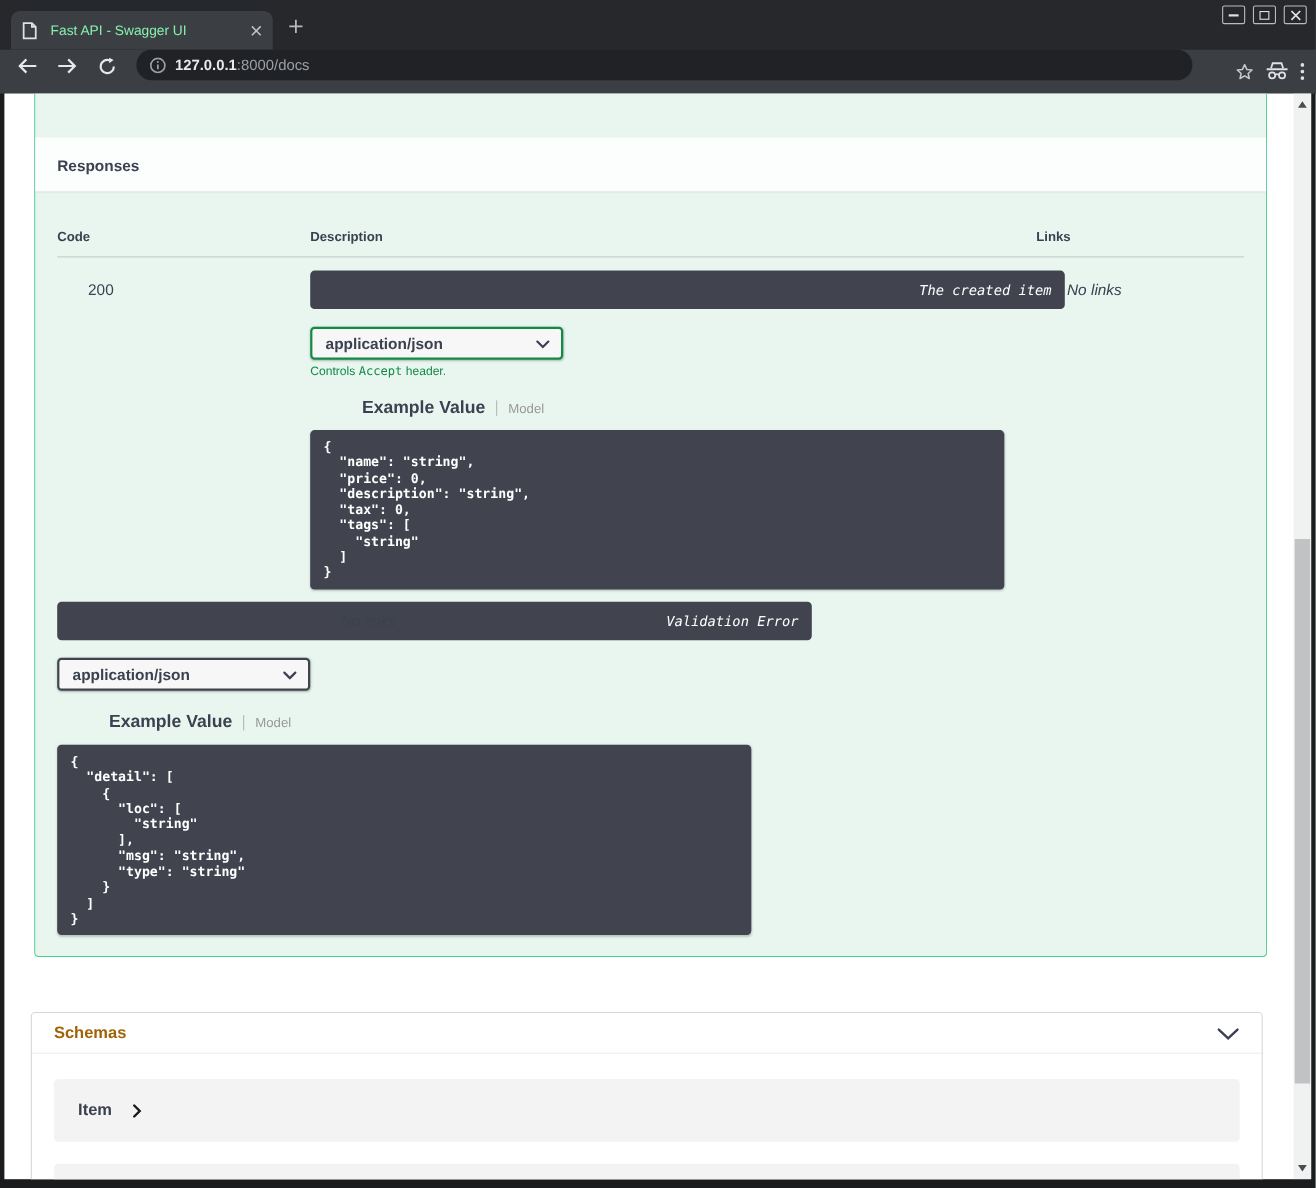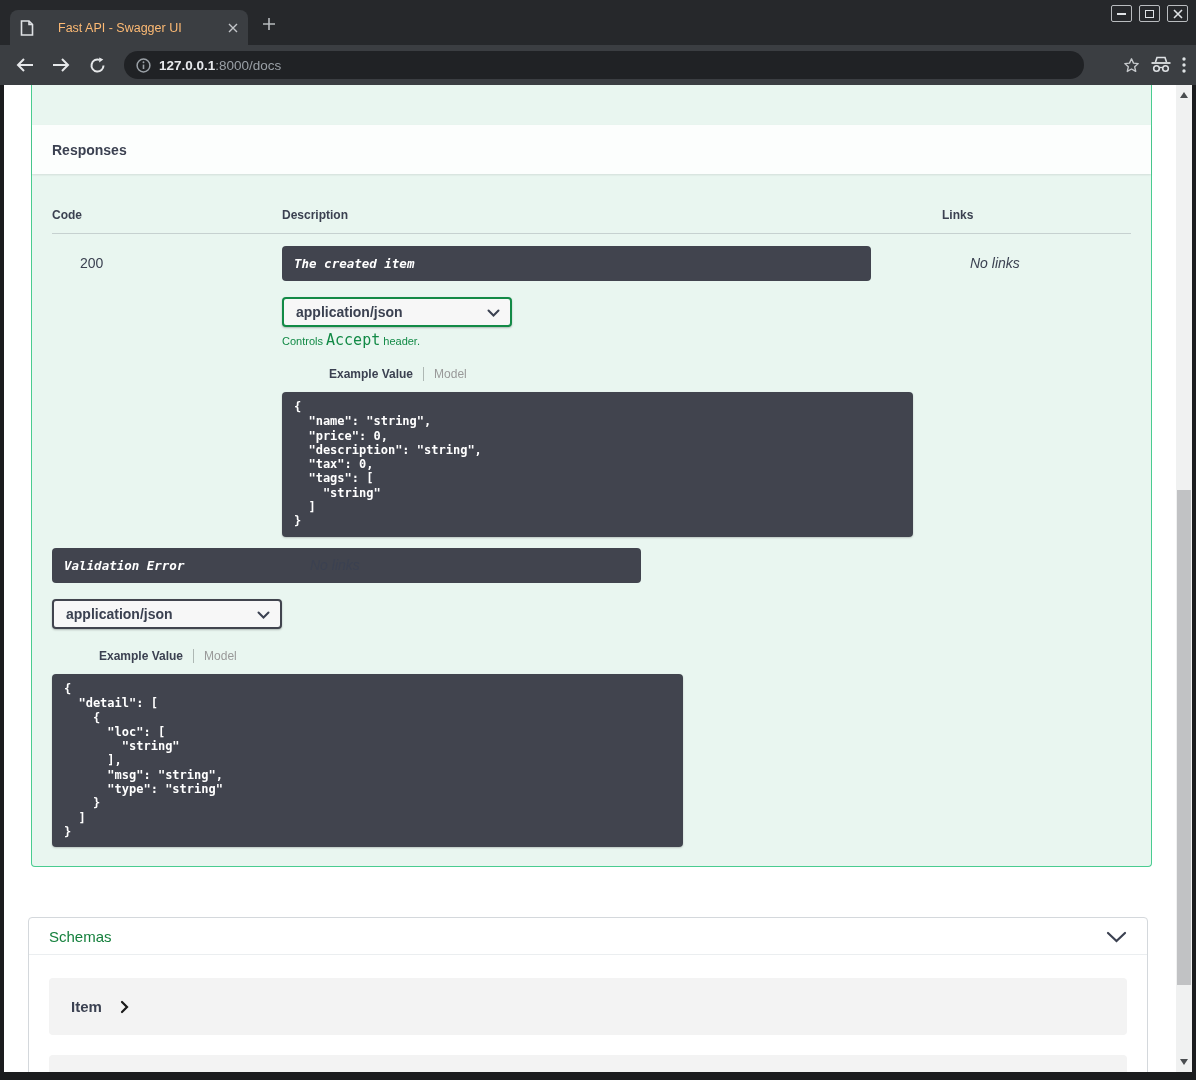--- a/index.html
+++ b/index.html
@@ -4,30 +4,30 @@
 <style>
   * { margin:0; padding:0; box-sizing:border-box; }
   html,body { width:1196px; height:1080px; }
   body { font-family:"Liberation Sans", sans-serif; background:#1b1c1e; position:relative; overflow:hidden; }
 
   
   .chrome { position:absolute; top:0; left:0; width:1196px; height:85px; background:#26282b; }
   .tabstrip { position:relative; height:45px; background:#26282b; }
   .tab { position:absolute; left:10px; top:10px; width:238px; height:35px; background:#3b3e42;
          border-radius:8px 8px 0 0; display:flex; align-items:center; padding:0 10px; }
-  .tab-title { color:#fdba74; font-size:12.5px; flex:1; margin-left:24px; white-space:nowrap; overflow:hidden; }
+  .tab-title { color:#86efac; font-size:12.5px; flex:1; margin-left:12px; white-space:nowrap; overflow:hidden; }
   .icon-btn { display:inline-flex; align-items:center; justify-content:center; background:none; border:none; cursor:pointer; }
   .newtab { position:absolute; left:262px; top:17px; }
   .win-controls { position:absolute; right:8px; top:5px; display:flex; gap:7px; }
   .win-btn { width:21px; height:17px; border:1px solid #b9bcbf; border-radius:2px;
              display:flex; align-items:center; justify-content:center; background:none; cursor:pointer; }
   .glyph-min { width:9px; height:2px; background:#dfe2e5; display:block; }
   .glyph-max { width:9px; height:8px; border:1.5px solid #dfe2e5; display:block; }
 
-  .toolbar { height:40px; background:#3b3e42; display:flex; align-items:center; padding:0 10px; gap:6px; }
+  .toolbar { height:40px; background:#3b3e42; display:flex; padding:0 10px; gap:6px; }
   .nav-ic { width:30px; height:30px; border-radius:50%; }
   .url-pill { flex:1; height:28px; background:#202225; border-radius:14px; display:flex;
               align-items:center; padding:0 12px; margin:0 6px; max-width:960px; }
   .url-text { font-size:13.5px; margin-left:8px; white-space:nowrap; }
   .url-host { color:#e8eaed; font-weight:bold; }
   .url-rest { color:#9aa0a6; }
   .right-ics { display:flex; align-items:center; gap:10px; margin-left:auto; }
 
   
   .page { position:absolute; top:85px; left:4px; right:4px; bottom:8px; background:#ffffff; overflow:hidden; }
@@ -50,51 +50,51 @@
 
   .responses-inner { padding:20px 20px 19px 20px; }
   .resp-grid { display:grid; grid-template-columns:230px 660px 1fr; }
   .resp-head { padding:14px 0 11px 0; border-bottom:1px solid rgba(59,65,81,0.2); }
   .col-h { font-size:12px; font-weight:bold; color:#3b4151; }
   .resp-row1 { padding-top:12px; }
   .resp-row2 { padding-top:11px; }
   .cell-top { line-height:35px; font-size:14px; color:#3b4151;margin-left:28px; }
   .no-links { font-style:italic; }
 
-  .desc-box { width:589px; height:35px; background:#41444e; border-radius:4px; padding:0 12px;
+  .desc-box { width:686px; height:35px; background:#41444e; border-radius:4px; padding:0 12px;
               color:#ffffff; font-family:"DejaVu Sans Mono", monospace; font-size:12.5px;
-              font-weight:bold; font-style:italic; line-height:35px; }
+              font-weight:normal; font-style:italic; line-height:35px;text-align:right; }
 
   .media-select { position:relative; width:230px; height:30px; margin-top:16px; background:#f7f7f7;
                   border:2px solid #41444e; border-radius:4px; box-shadow:0 1px 2px rgba(0,0,0,0.25);
                   display:flex; align-items:center; padding:0 30px 0 12px; cursor:pointer; }
   .media-select.accept { border-color:#128a46; }
   .media-select .sel-label { font-size:14px; font-weight:bold; color:#3b4151; white-space:nowrap; }
   .sel-chev { position:absolute; right:10px; top:10px; }
 
   .accept-note { margin-top:4px; font-size:11px; color:#128a46; }
-  .accept-note code { font-family:"DejaVu Sans Mono", monospace; font-size:15px; }
+  .accept-note code { font-family:"DejaVu Sans Mono", monospace; font-size:11px; }
 
   .tab-head { margin-top:18px; display:flex; align-items:center; }
-  .tab-ex { font-size:12px; font-weight:bold; color:#3b4151; cursor:pointer;padding-left:47px; }
+  .tab-ex { font-size:16px; font-weight:bold; color:#3b4151; cursor:pointer;padding-left:47px; }
   .tab-div { width:1px; height:14px; background:rgba(0,0,0,0.25); margin:0 10px; }
   .tab-model { font-size:12px; color:#999999; cursor:pointer; }
 
   .code-block { width:631px; margin-top:11px; background:#41444e; border-radius:4px; padding:8px 12px;
                 box-shadow:0 1px 2px rgba(0,0,0,0.2); }
   .code-block pre { font-family:"DejaVu Sans Mono", monospace; font-size:12px; font-weight:bold;
                     color:#ffffff; line-height:14.3px; white-space:pre; }
   .code-200 { height:145px; }
   .code-422 { height:173px; }
 
   
   .schemas { margin:50px 28px 0 24px; background:#ffffff; border:1px solid #d4d8dc; border-radius:4px; }
   .schemas-header { display:flex; align-items:center; justify-content:space-between; padding:10px 20px 9px 10px;
                     border-bottom:1px solid #ebeef0; cursor:pointer; }
-  .schemas-header h4 { font-size:15px; font-weight:normal; color:#15803d; }
+  .schemas-header h4 { font-size:15px; font-weight:bold; color:#a16207; }
   .models { padding:23px 20px 40px 20px; }
   .model-card { background:#f3f3f3; border-radius:4px; height:57px; display:flex; align-items:center;
                 padding:0 22px; cursor:pointer; }
   .model-card + .model-card { margin-top:20px; }
   .model-name { font-size:15px; font-weight:bold; color:#3b4151; margin-right:18px; }
 
   svg { display:block; }
 </style>
 </head>
 <body>

